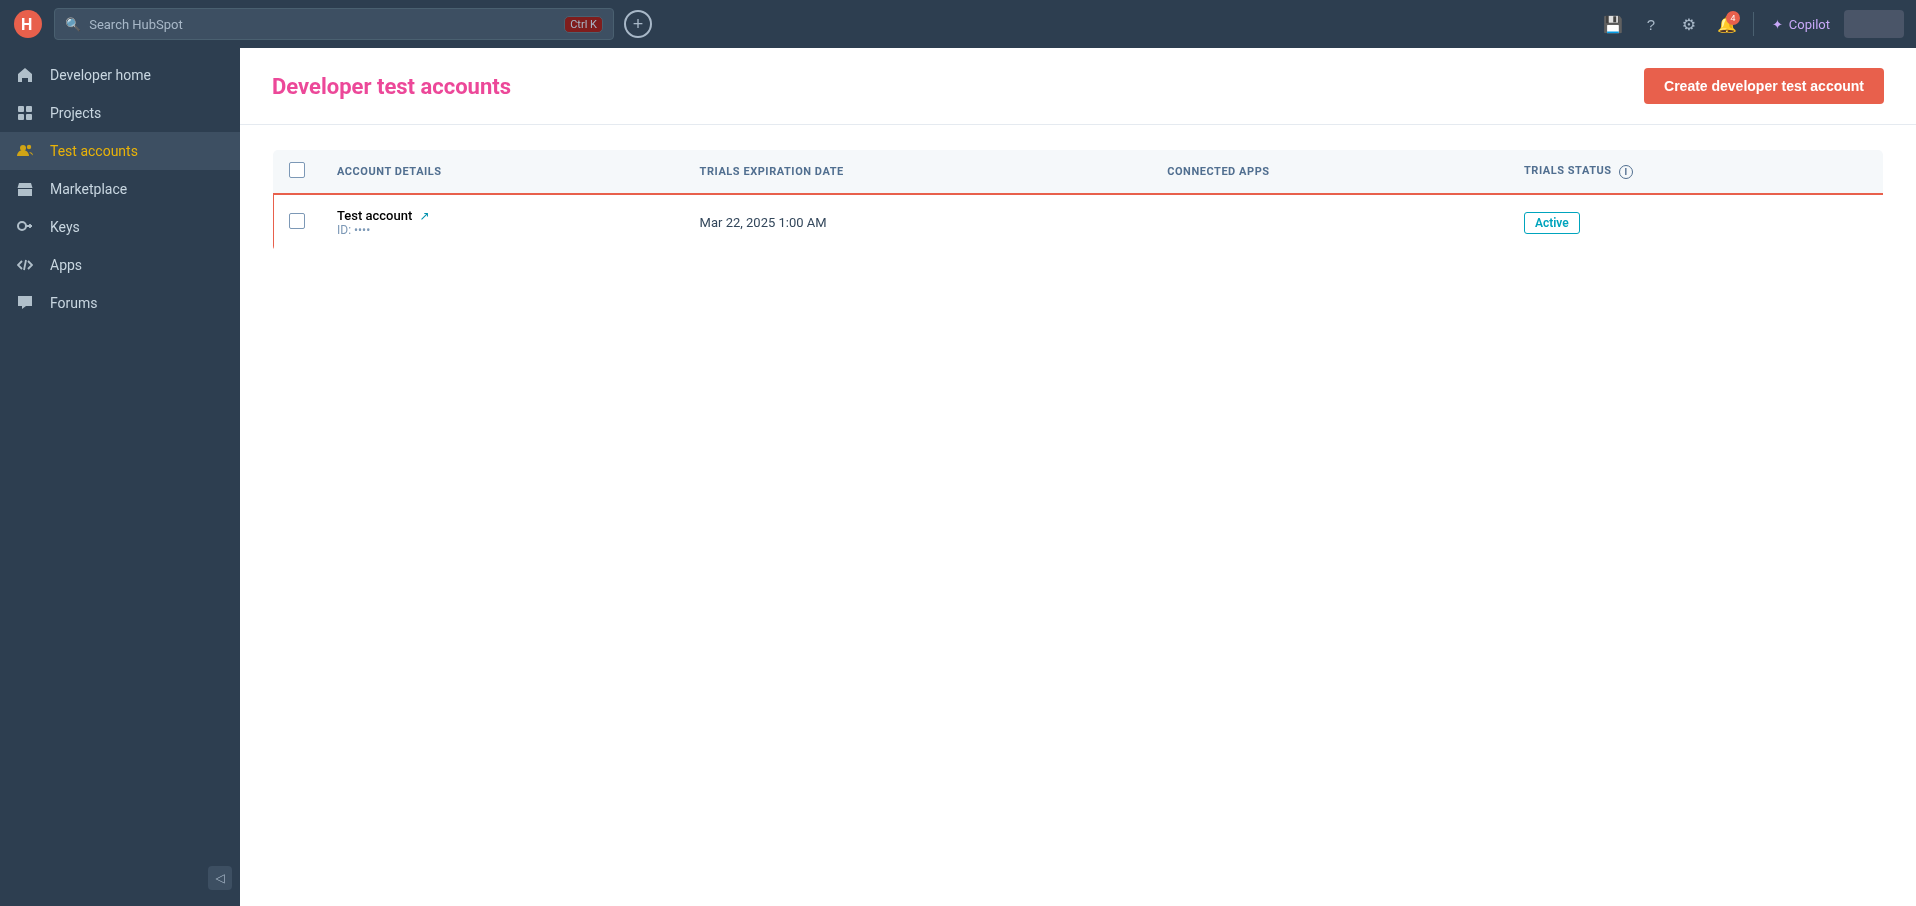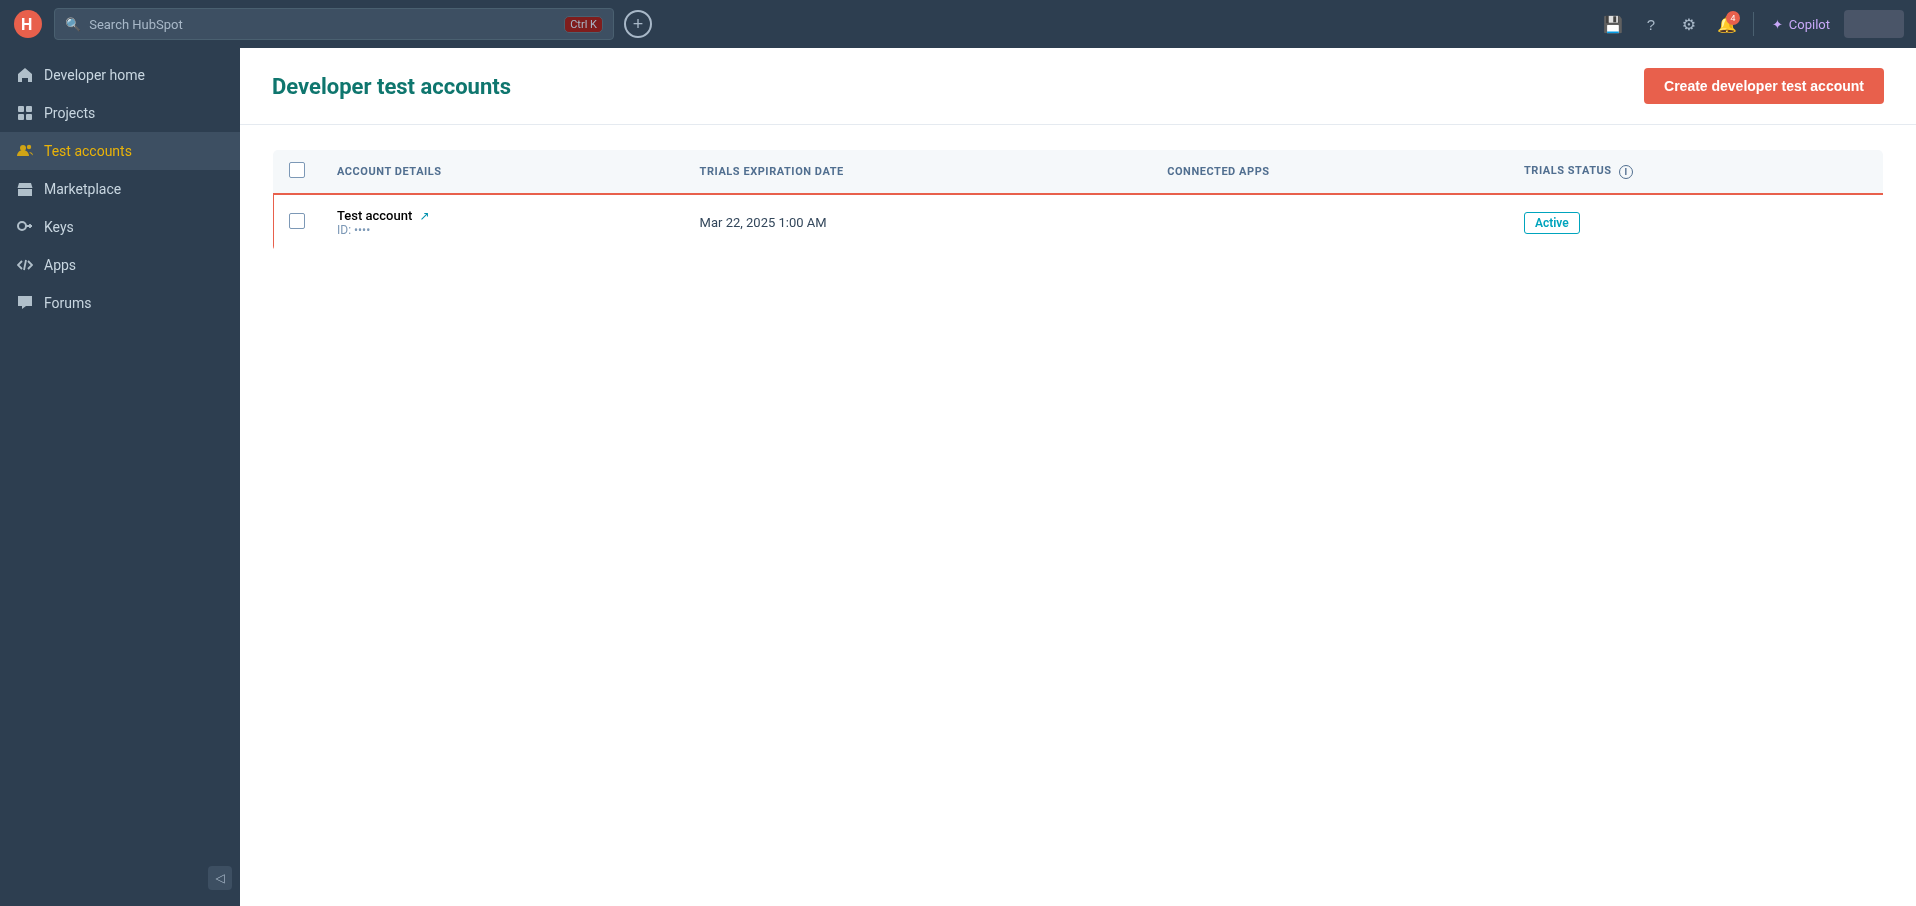--- a/index.html
+++ b/index.html
@@ -131,21 +131,21 @@
       background: #2d3e50;
       display: flex;
       flex-direction: column;
       flex-shrink: 0;
       overflow-y: auto;
       padding: 8px 0;
     }
     .sidebar-item {
       display: flex;
       align-items: center;
-      gap: 10px;
+      gap: 16px;
       padding: 10px 16px;
       color: #c8d6e0;
       font-size: 14px;
       cursor: pointer;
       border-radius: 0;
       text-decoration: none;
     }
     .sidebar-item.active {
       background: #3d4f62;
       color: #eab308;
@@ -193,21 +193,21 @@
       display: flex;
       align-items: center;
       justify-content: space-between;
       padding: 20px 32px 20px 32px;
       border-bottom: 1px solid #e5eaf0;
       background: #ffffff;
     }
     .page-title {
       font-size: 22px;
       font-weight: 700;
-      color: #0f766e;
+      color: #ec4899;
     }
     .create-btn {
       background: #e8604c;
       color: white;
       border: none;
       border-radius: 4px;
       padding: 10px 20px;
       font-size: 14px;
       font-weight: 600;
       cursor: pointer;

